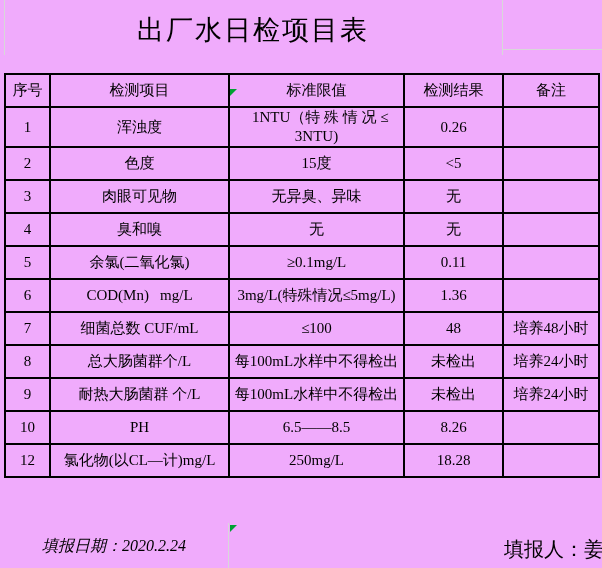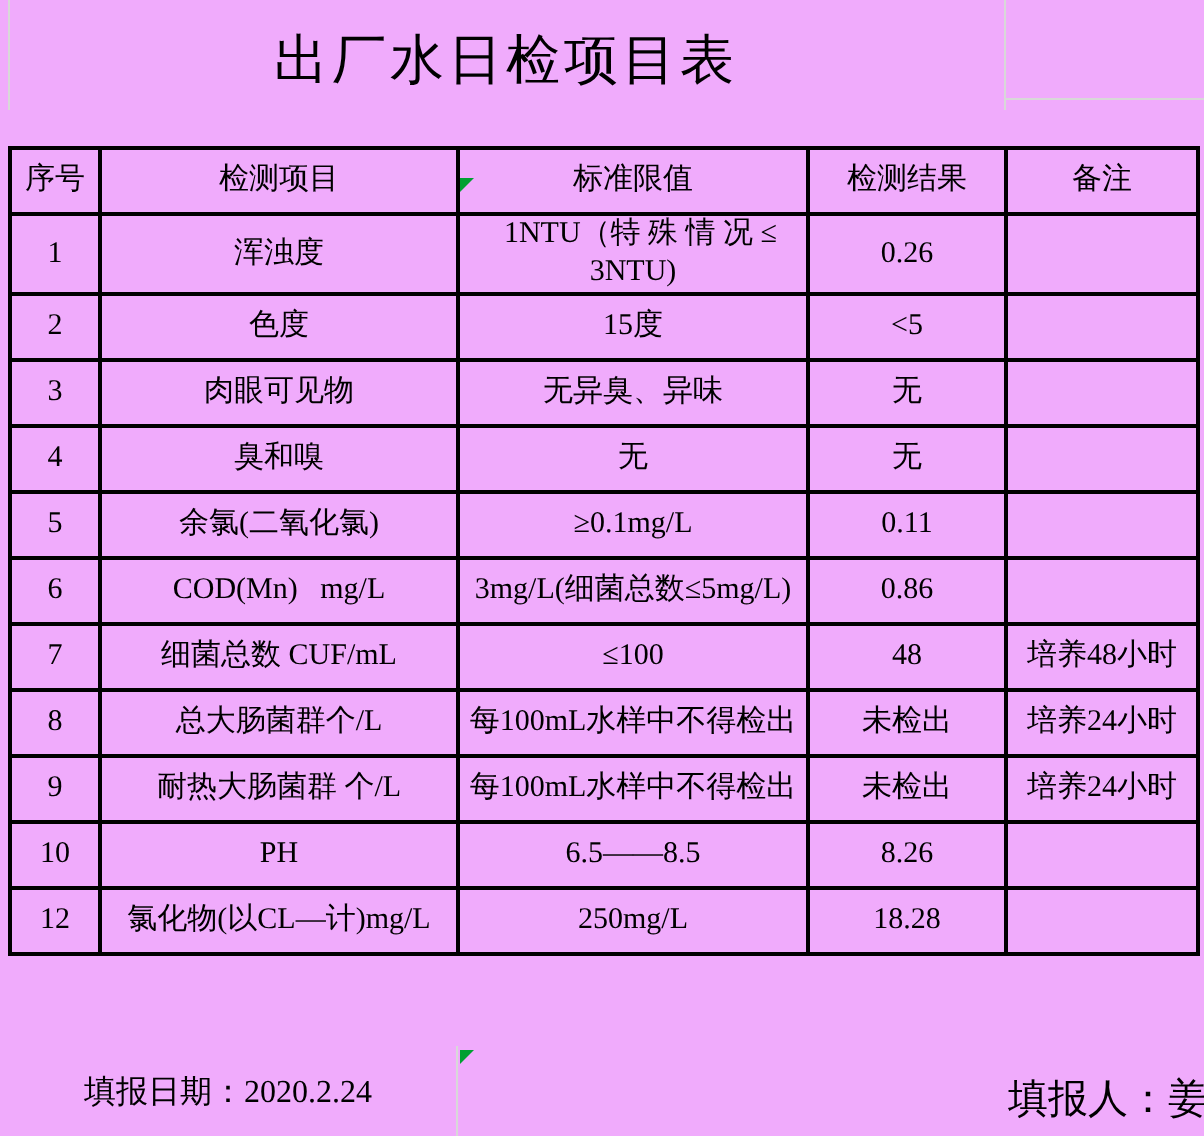--- a/index.html
+++ b/index.html
@@ -55,21 +55,21 @@
   tr.hdr{height:33px;}
   tr.tall{height:40px;}
   tr.r{height:33px;}
   td.wrap-left{
     text-align:left;
     padding:0 1px;
     line-height:1.25;
   }
   .footer-date{
     position:absolute;left:42px;top:536px;
-    font-size:16px;white-space:nowrap;
+    font-size:16px;white-space:nowrap;font-style:italic;
   }
   .footer-reporter{
     position:absolute;right:6px;top:536px;
     font-size:20px;white-space:nowrap;
   }
 </style>
 </head>
 <body>
 
 <div class="page">
@@ -132,22 +132,22 @@
       <tr class="r">
         <td>5</td>
         <td>余氯(二氧化氯)</td>
         <td>≥0.1mg/L</td>
         <td>0.11</td>
         <td></td>
       </tr>
       <tr class="r">
         <td>6</td>
         <td>COD(Mn)   mg/L</td>
-        <td>3mg/L(细菌总数≤5mg/L)</td>
-        <td>0.86</td>
+        <td>3mg/L(特殊情况≤5mg/L)</td>
+        <td>1.36</td>
         <td></td>
       </tr>
       <tr class="r">
         <td>7</td>
         <td>细菌总数 CUF/mL</td>
         <td>≤100</td>
         <td>48</td>
         <td>培养48小时</td>
       </tr>
       <tr class="r">

